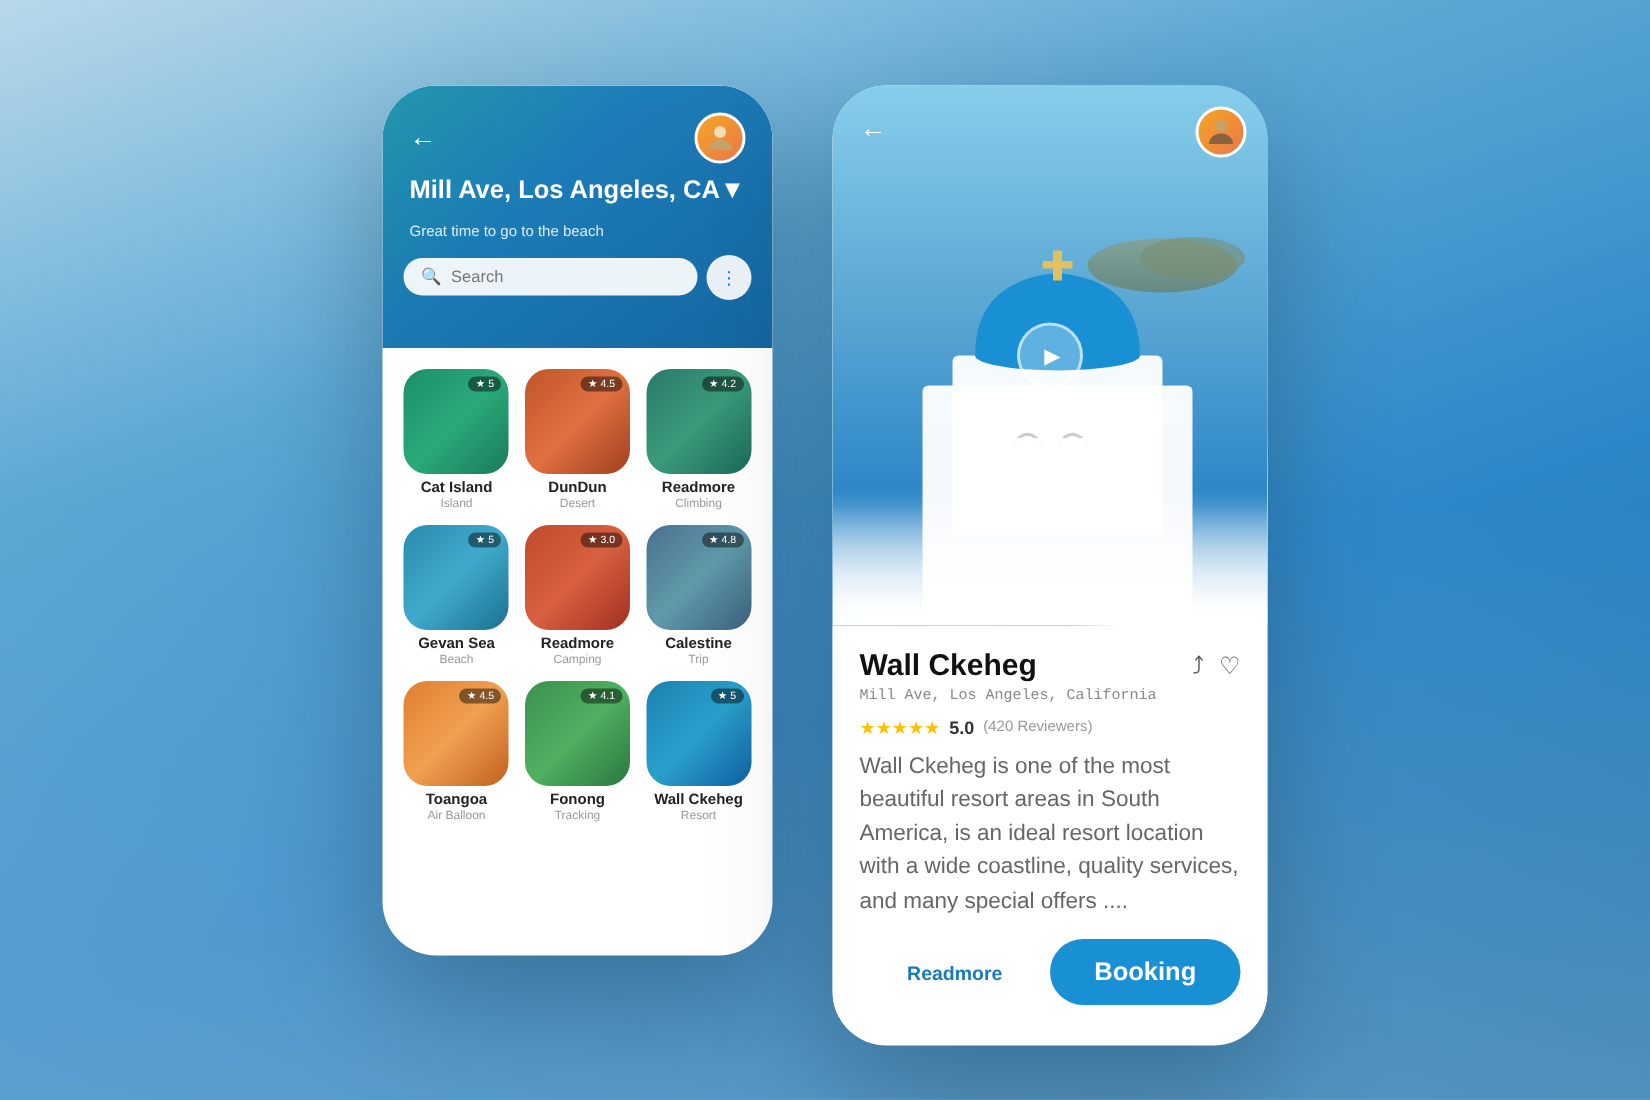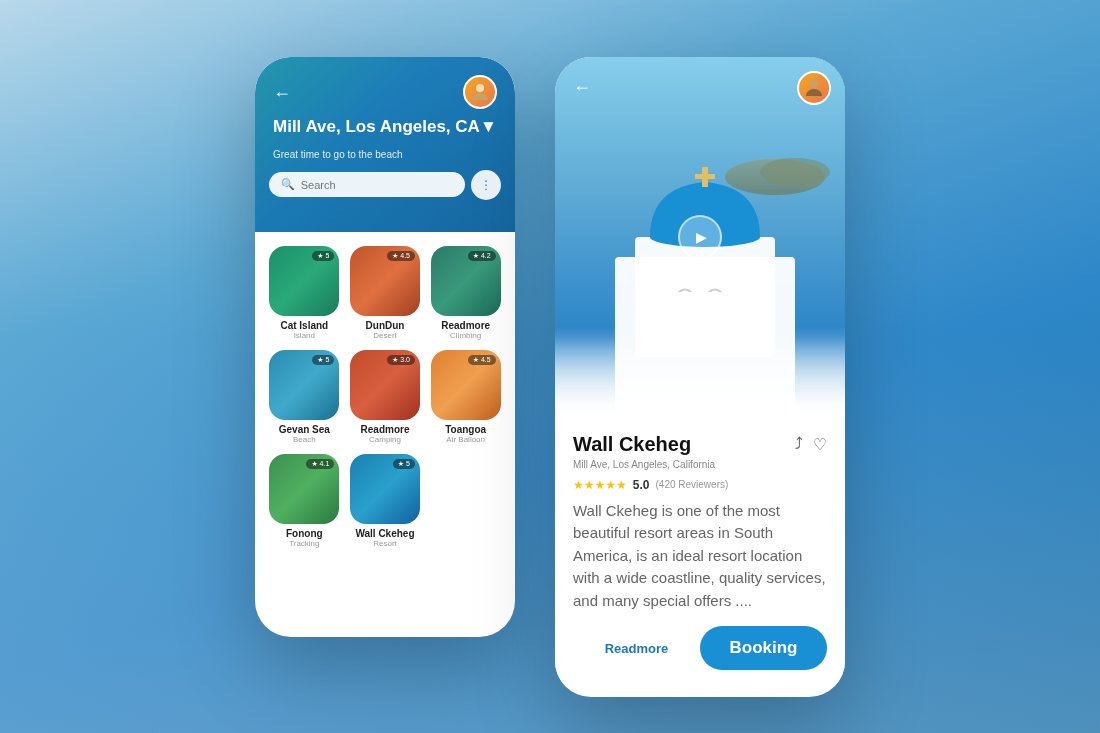--- a/index.html
+++ b/index.html
@@ -335,20 +335,21 @@
     .action-icon {
       font-size: 16px;
       color: #555;
       cursor: pointer;
     }
 
     .detail-location {
       font-size: 10px;
       color: #888;
       margin-bottom: 8px;
+      font-family: Liberation Mono, monospace;
     }
 
     .rating-row {
       display: flex;
       align-items: center;
       gap: 6px;
       margin-bottom: 8px;
     }
 
     .stars {
@@ -472,20 +473,27 @@
           </div>
           <div class="dest-name">Gevan Sea</div>
           <div class="dest-type">Beach</div>
         </div>
         <div class="dest-item">
           <div class="dest-img img-changeggs">
             <div class="dest-badge">★ 3.0</div>
           </div>
           <div class="dest-name">Readmore</div>
           <div class="dest-type">Camping</div>
+        </div>
+        <div class="dest-item">
+          <div class="dest-img img-calestine">
+            <div class="dest-badge">★ 4.8</div>
+          </div>
+          <div class="dest-name">Calestine</div>
+          <div class="dest-type">Trip</div>
         </div>
 
         <div class="dest-item">
           <div class="dest-img img-toangoa">
             <div class="dest-badge">★ 4.5</div>
           </div>
           <div class="dest-name">Toangoa</div>
           <div class="dest-type">Air Balloon</div>
         </div>
         <div class="dest-item">

